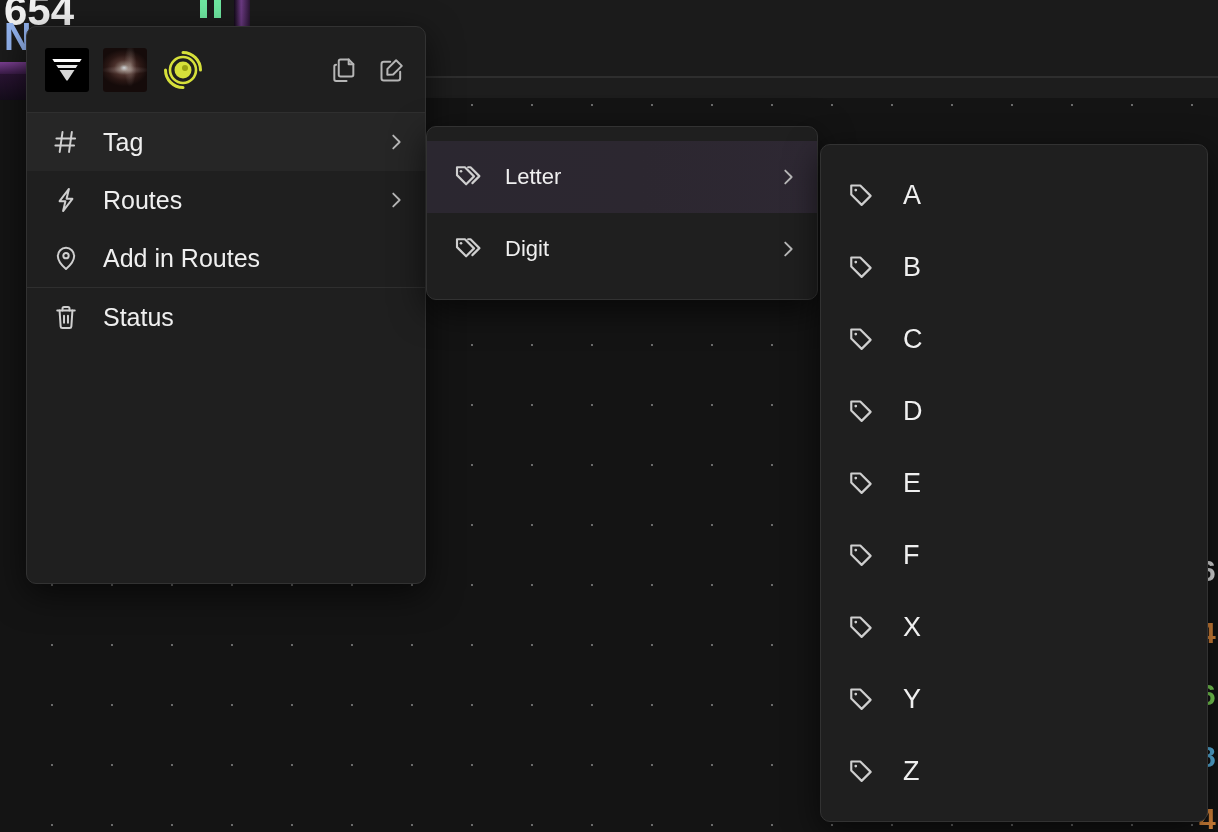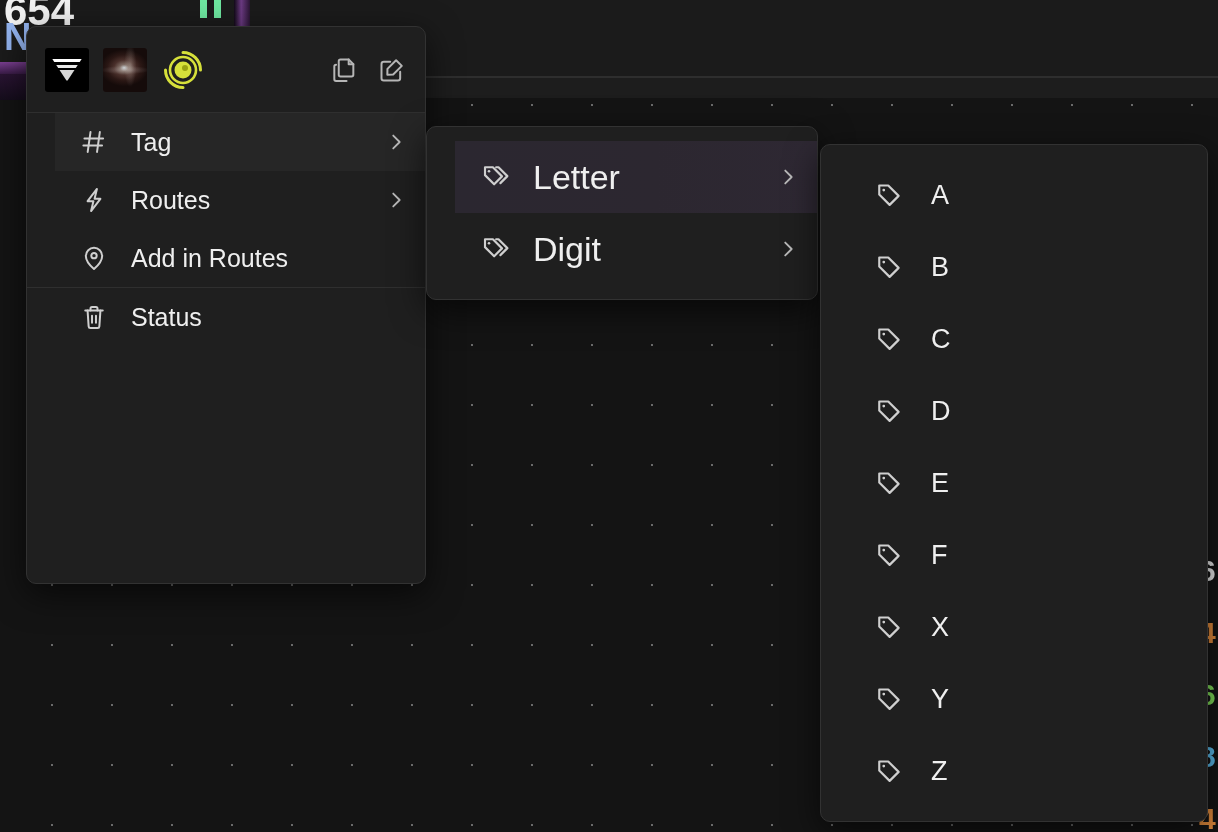--- a/index.html
+++ b/index.html
@@ -188,21 +188,20 @@
 
   .menu-item {
     display: flex;
     align-items: center;
     height: 58px;
     padding: 0 18px 0 24px;
     color: #efefef;
     font-size: 25px;
     cursor: pointer;
     position: relative;
-    margin-left: 28px;
   }
   .menu-item .mi-icon {
     width: 30px;
     display: flex; align-items: center; justify-content: center;
     color: #cfcfcf;
     flex: none;
   }
   .menu-item .mi-label {
     margin-left: 22px;
     white-space: nowrap;
@@ -219,21 +218,21 @@
     background: #262626;
   }
 
   
   #panel-labels {
     left: 426px; top: 126px;
     width: 392px;
     height: 174px;
     border-radius: 10px;
   }
-  #panel-labels .menu-item { height: 72px; font-size: 34px; padding-left: 26px; }
+  #panel-labels .menu-item { height: 72px; font-size: 22px; padding-left: 26px; }
   #panel-labels .menu-item .mi-label { margin-left: 22px; }
   #panel-labels .spacer-top { height: 14px; }
   #panel-labels .spacer-bottom { height: 14px; }
 
   
   #panel-letters {
     left: 820px; top: 144px;
     width: 388px;
     height: 678px;
     border-radius: 10px;

